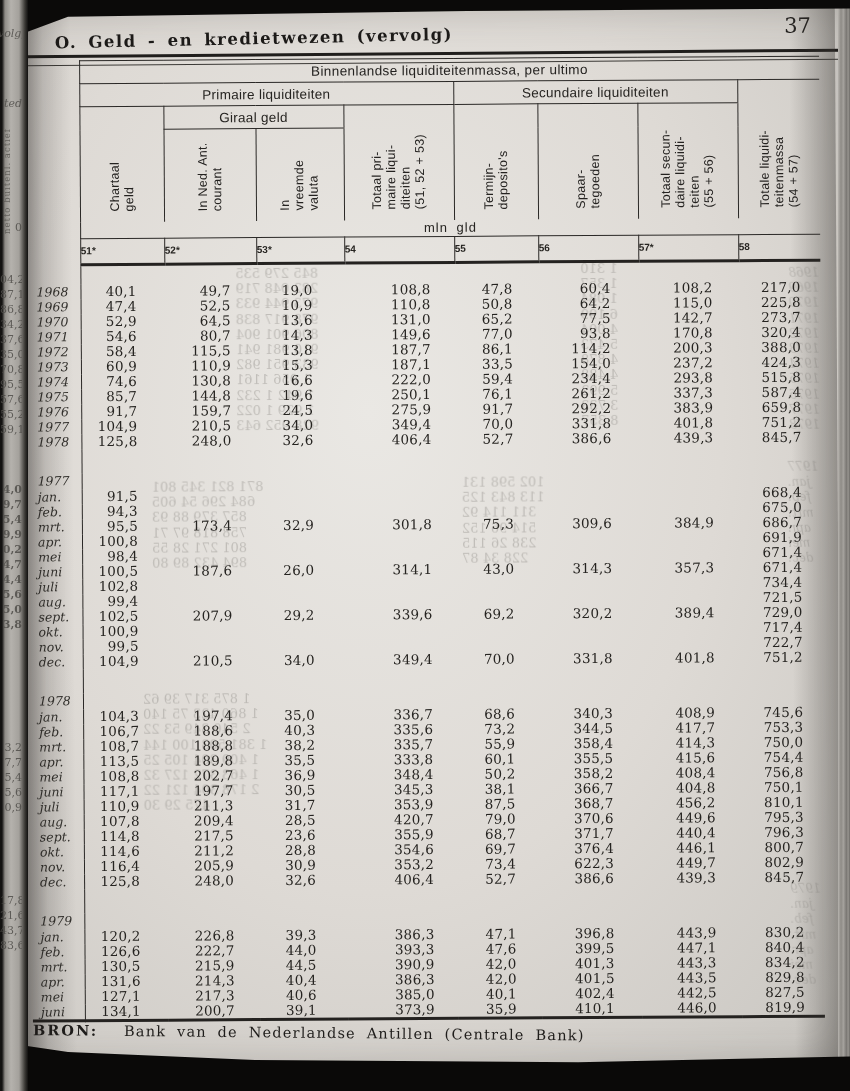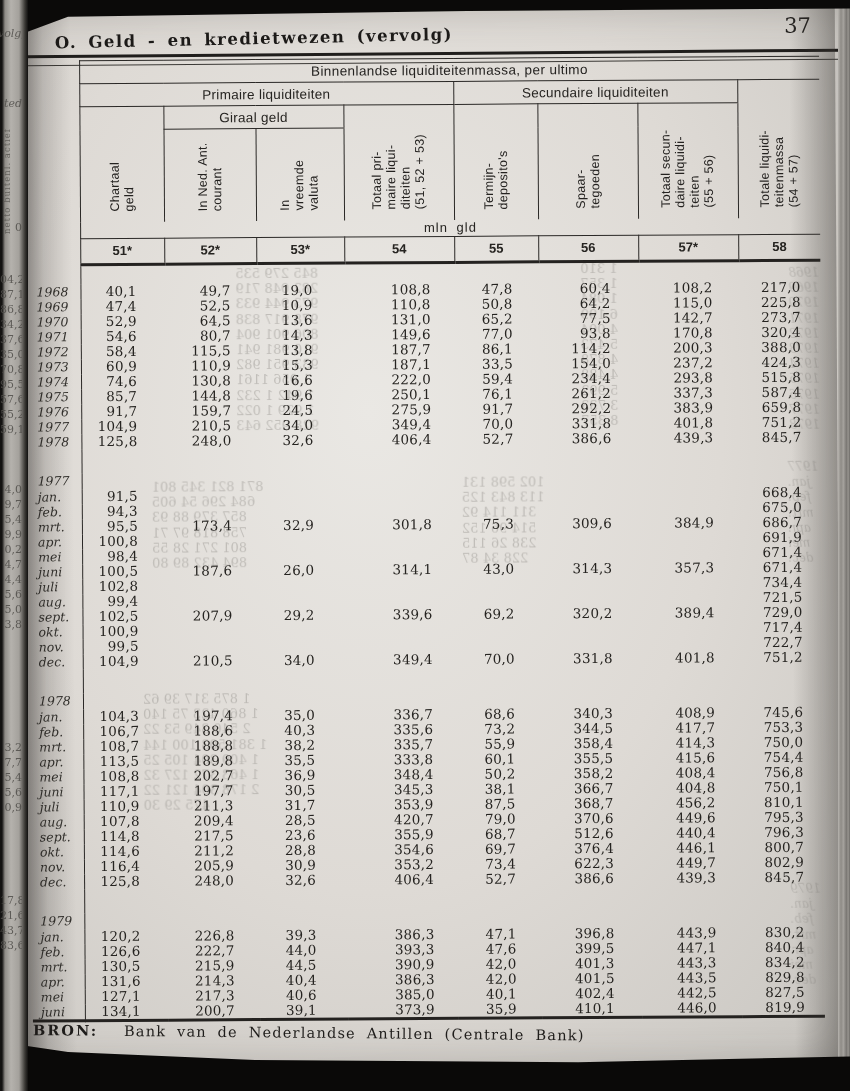--- a/index.html
+++ b/index.html
@@ -46,22 +46,22 @@
   .title{height:22px;text-align:center;font-family:"Liberation Sans",sans-serif;
          font-size:13.5px;letter-spacing:.4px;color:#242220;}
   .grp{height:22px;text-align:center;font-family:"Liberation Sans",sans-serif;
          font-size:13.5px;letter-spacing:.3px;}
   .vh{vertical-align:bottom;text-align:center;}
   .rot{display:inline-block;writing-mode:vertical-rl;transform:rotate(180deg);
        font-family:"Liberation Sans",sans-serif;font-size:12.5px;line-height:1.15;
        letter-spacing:.3px;white-space:pre-line;text-align:left;margin-bottom:6px;color:#242220;}
   .unit{height:16px;text-align:center;font-family:"Liberation Sans",sans-serif;font-size:13px;
         letter-spacing:1px;word-spacing:4px;border-bottom:1.3px solid #2b2927;}
-  .code{height:24px;text-align:center;font-family:"Liberation Sans",sans-serif;font-weight:700;
-        font-size:13px;border-bottom:3px solid #242220;}
+  .code{height:24px;font-family:"Liberation Sans",sans-serif;font-weight:700;
+        font-size:10px;border-bottom:3px solid #242220;}
   .codes .nob{border-bottom:none;}
   .footrule{border-top:3px solid #242220;height:2px;}
   tbody td{height:15px;line-height:15px;font-size:13.5px;}
   .num{text-align:right;font-family:"DejaVu Serif",serif;color:#262421;letter-spacing:.2px;}
   .c51{padding-right:28px}.c52{padding-right:26px}.c53{padding-right:32px}.c54{padding-right:24px}
   .c55{padding-right:26px}.c56{padding-right:28px}.c57{padding-right:26px}.c58{padding-right:20px}
   .rowlabel{font-style:italic;font-size:12.5px;padding-left:8px;color:#34322e;font-family:"DejaVu Serif",serif;}
   .spacer td{height:24px}.spacer-sm td{height:18px}
   .yearhead td{height:16px}
   
@@ -616,21 +616,21 @@
             <td class="num c57">449,6</td>
             <td class="num c58">795,3</td>
           </tr>
           <tr>
             <td class="rowlabel nob">sept.</td>
             <td class="num c51 bL">114,8</td>
             <td class="num c52">217,5</td>
             <td class="num c53">23,6</td>
             <td class="num c54">355,9</td>
             <td class="num c55">68,7</td>
-            <td class="num c56">512,6</td>
+            <td class="num c56">371,7</td>
             <td class="num c57">440,4</td>
             <td class="num c58">796,3</td>
           </tr>
           <tr>
             <td class="rowlabel nob">okt.</td>
             <td class="num c51 bL">114,6</td>
             <td class="num c52">211,2</td>
             <td class="num c53">28,8</td>
             <td class="num c54">354,6</td>
             <td class="num c55">69,7</td>
@@ -778,21 +778,21 @@
 87,1
 86,8
 34,2
 37,6
 35,0
 70,8
 95,5
 57,6
 55,2
 59,1</div>
-  <div class="frag roman" style="top:482px;">4,0
+  <div class="frag roman" style="top:482px;font-weight:bold;">4,0
 9,7
 5,4
 9,9
 0,2
 4,7
 4,4
 5,6
 5,0
 3,8</div>
   <div class="frag roman" style="top:740px;">3,2

